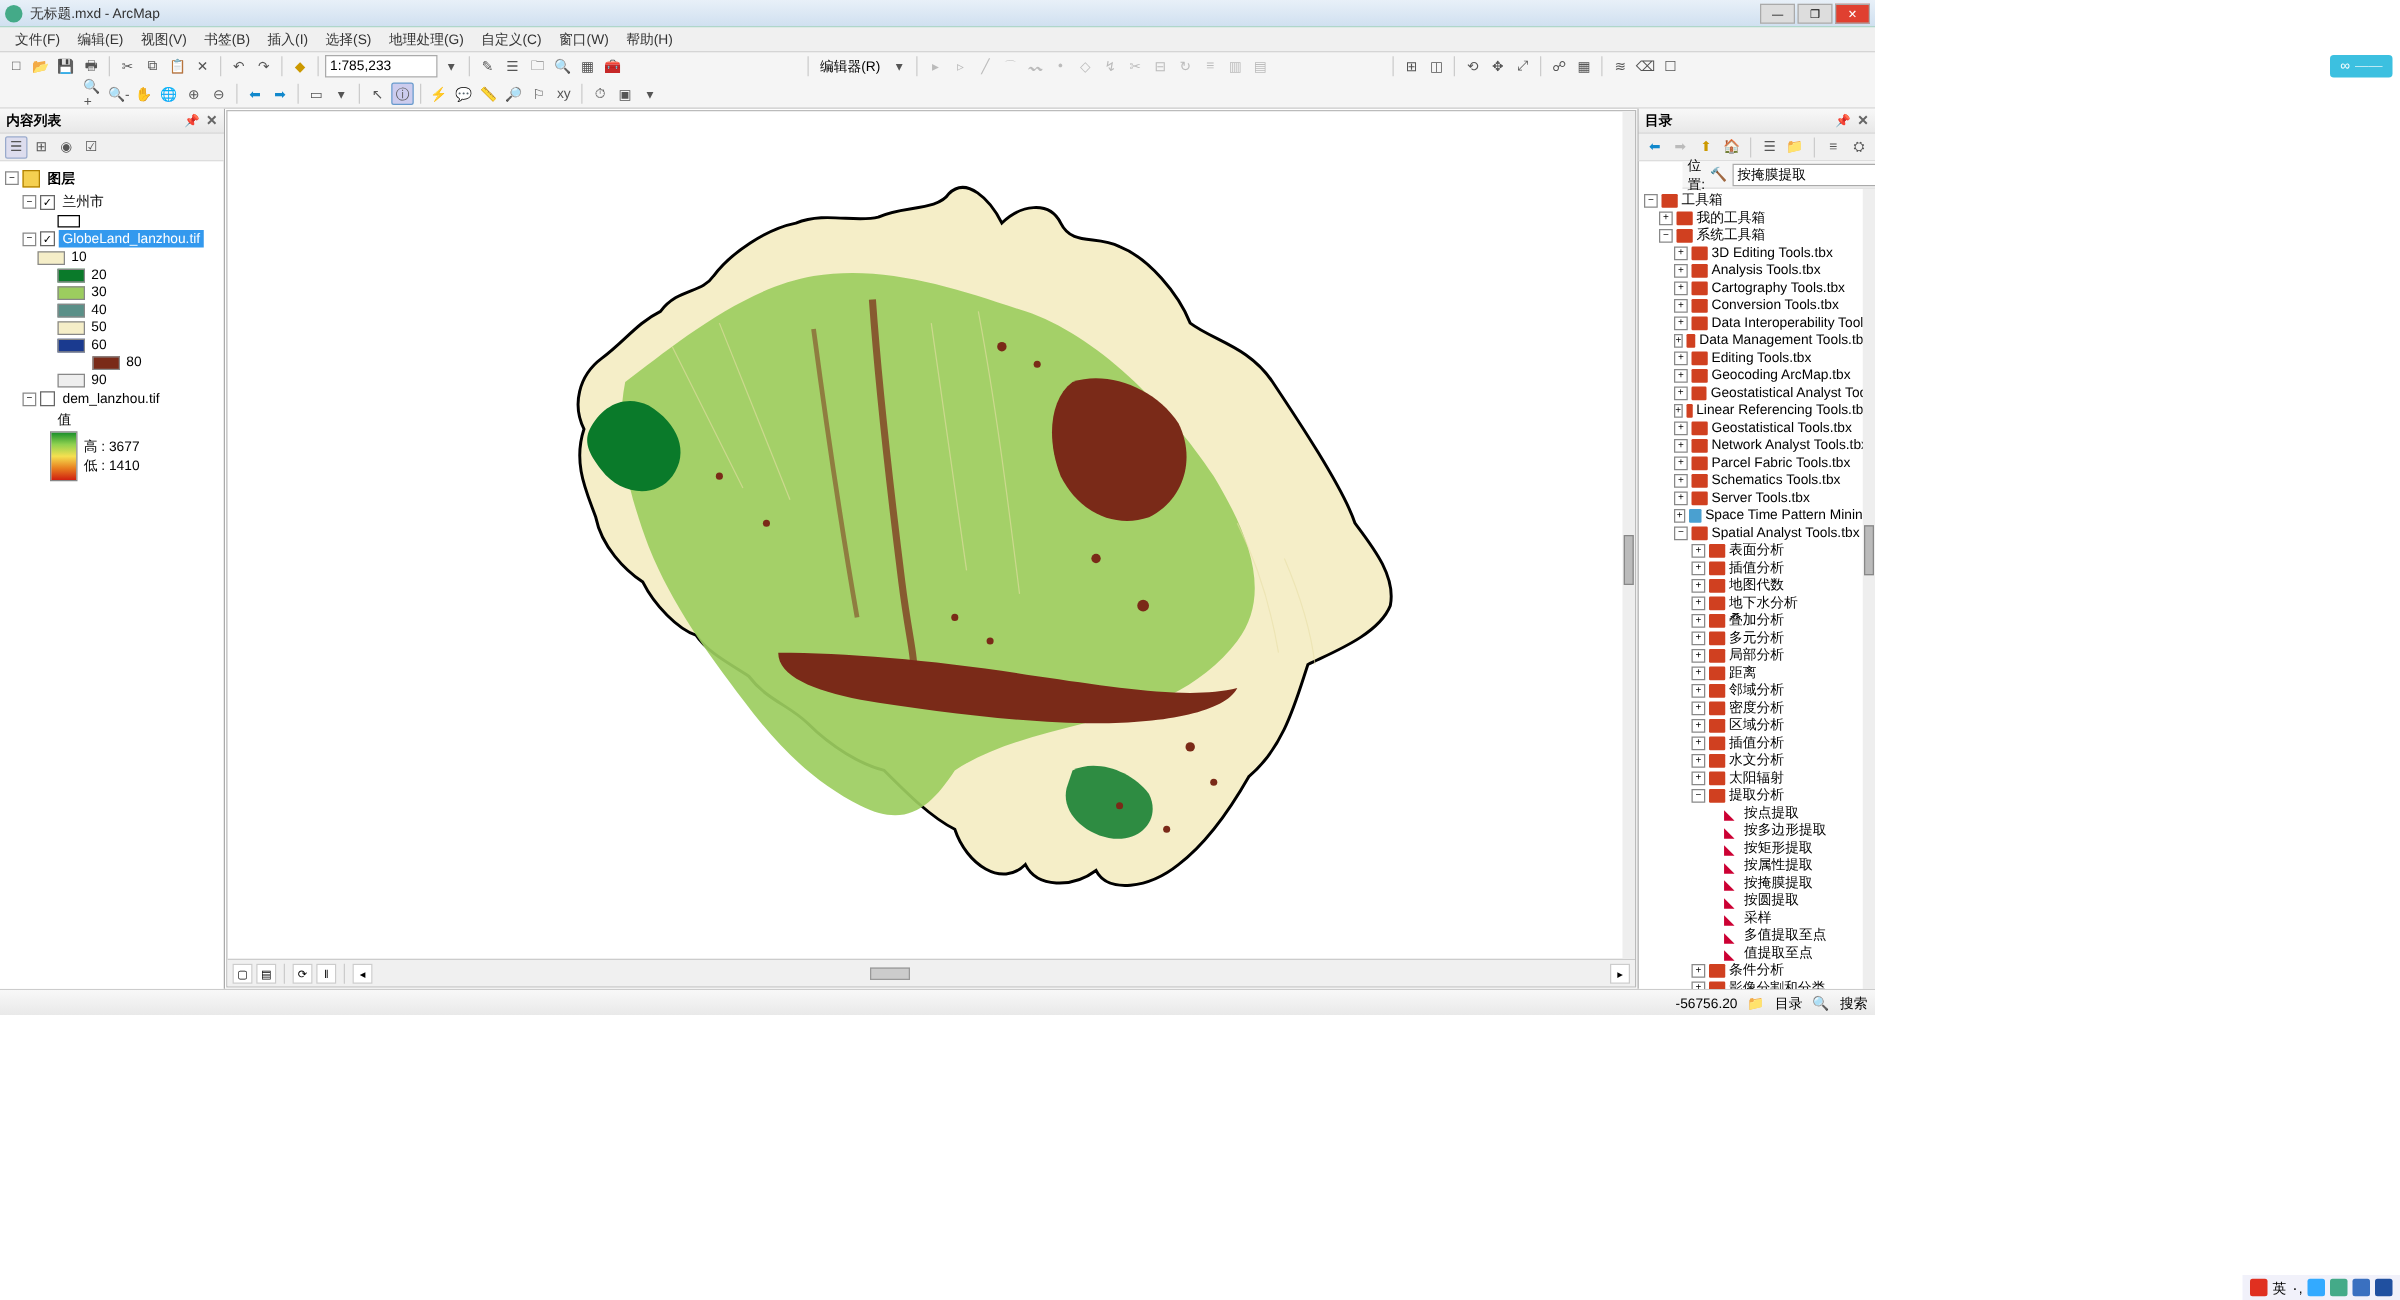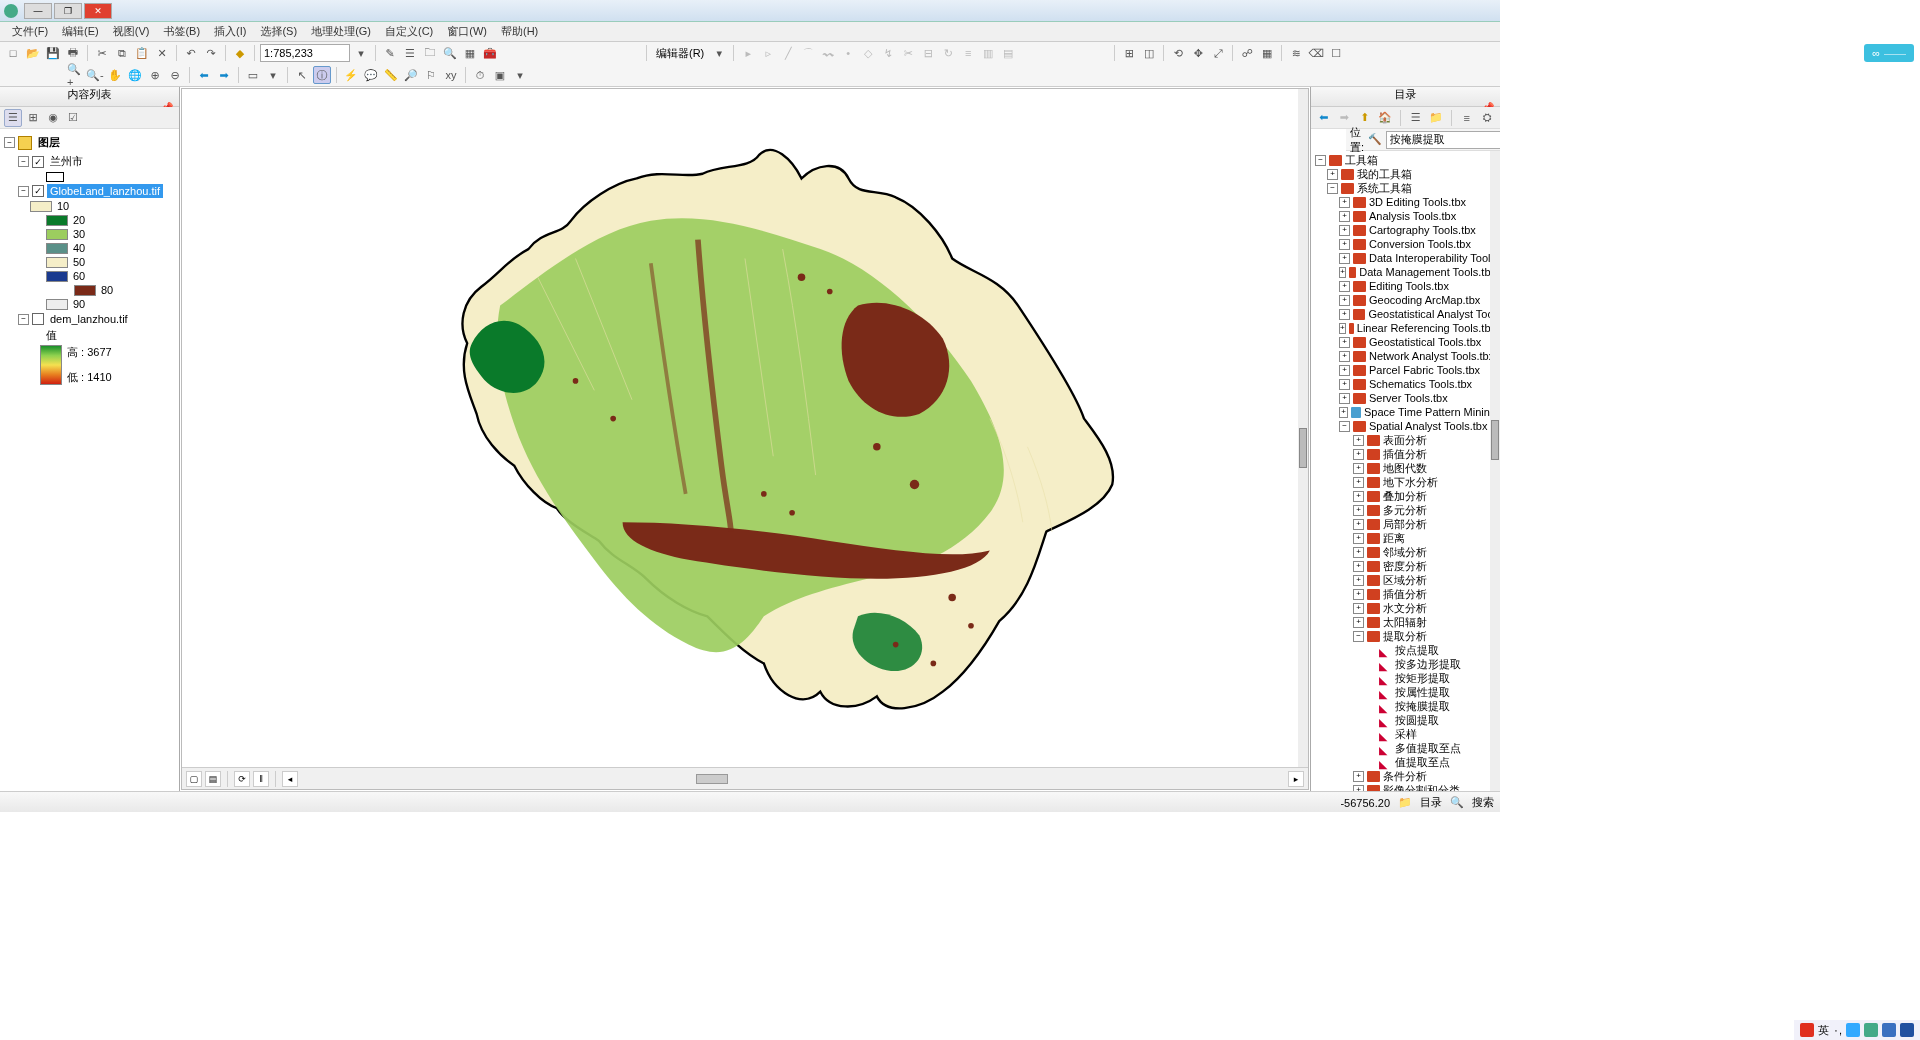--- a/index.html
+++ b/index.html
@@ -12,21 +12,21 @@
 .titlebar .winbtn.close { background:#e04030; color:#fff; }
 .menubar { height:20px; background:#f0f0f0; display:flex; align-items:center; padding:0 6px; gap:2px; border-bottom:1px solid #ccc; }
 .menubar .menu-item { padding:2px 6px; cursor:pointer; color:#333; }
 .toolbars { background:#f5f5f5; border-bottom:1px solid #ccc; }
 .toolbar-row { height:22px; display:flex; align-items:center; padding:0 4px; gap:2px; }
 .tb-btn { width:18px; height:18px; display:flex; align-items:center; justify-content:center; cursor:pointer; border:1px solid transparent; border-radius:2px; color:#555; }
 .tb-sep { width:1px; height:16px; background:#ccc; margin:0 3px; }
 .scale-input { width:90px; height:18px; border:1px solid #aaa; padding:0 3px; font-size:11px; }
 .main { display:flex; height:calc(100% - 108px); }
 .panel-left { width:180px; background:#fff; border-right:1px solid #aaa; display:flex; flex-direction:column; }
-.panel-header { height:20px; background:linear-gradient(#f8f8f8,#e8e8e8); border-bottom:1px solid #ccc; display:flex; align-items:center; padding:0 5px; font-weight:normal;flex-direction:column; }
+.panel-header { height:20px; background:linear-gradient(#f8f8f8,#e8e8e8); border-bottom:1px solid #ccc; display:flex; align-items:center; padding:0 5px; font-weight:bold; }
 .panel-header .pin { margin-left:auto; cursor:pointer; color:#666; font-size:10px; }
 .panel-header .x { margin-left:5px; cursor:pointer; color:#666; }
 .toc-toolbar { height:22px; background:#f0f0f0; border-bottom:1px solid #ddd; display:flex; align-items:center; padding:2px 4px; gap:2px; }
 .toc-body { flex:1; overflow:auto; padding:4px 0; }
 .toc-node { display:flex; align-items:center; padding:1px 4px; white-space:nowrap; cursor:pointer; }
 .toc-expand { width:11px; height:11px; border:1px solid #888; display:inline-flex; align-items:center; justify-content:center; margin-right:3px; font-size:8px; line-height:1; background:#fff; cursor:pointer; }
 .toc-check { width:12px; height:12px; border:1px solid #666; margin-right:3px; cursor:pointer; display:inline-flex; align-items:center; justify-content:center; font-size:9px; background:#fff; }
 .toc-label { padding:1px 3px; }
 .toc-label.selected { background:#39e; color:#fff; }
 .toc-icon { width:14px; height:14px; margin-right:3px; display:inline-block; }
@@ -54,20 +54,21 @@
 .side-scrollbar { position:absolute; right:0; top:0; bottom:0; width:10px; background:#eee; }
 .side-scrollbar .thumb { position:absolute; left:1px; right:1px; top:50%; height:40px; background:#bbb; border:1px solid #888; }
 .right-promo { position:absolute; right:6px; top:44px; display:flex; align-items:center; gap:4px; }
 .promo-btn { background:#3cc0e0; color:#fff; padding:3px 8px; border-radius:3px; display:flex; align-items:center; gap:4px; cursor:pointer; }
 </style>
 </head>
 <body>
 
 <div class="titlebar">
   <span class="app-icon"></span>
+  <span class="title">无标题.mxd - ArcMap</span>
   <div class="winbtns">
     <div class="winbtn">—</div>
     <div class="winbtn">❐</div>
     <div class="winbtn close">✕</div>
   </div>
 </div>
 
 <div class="menubar">
   <span class="menu-item">文件(F)</span>
   <span class="menu-item">编辑(E)</span>
@@ -250,21 +251,21 @@
       <div class="toc-node" style="padding-left:18px">
         <span class="toc-expand">−</span>
         <span class="toc-check"></span>
         <span class="toc-label">dem_lanzhou.tif</span>
       </div>
       <div class="toc-node" style="padding-left:46px">
         <span>值</span>
       </div>
       <div class="toc-node" style="padding-left:40px;align-items:flex-start">
         <span class="legend-ramp"></span>
-        <span style="display:flex;flex-direction:column;justify-content:space-between;height:40px">
+        <span style="display:flex;flex-direction:column;justify-content:center;height:40px">
           <span>高 : 3677</span>
           <span>低 : 1410</span>
         </span>
       </div>
     </div>
   </div>
 
   <div class="map-area">
     <div class="map-canvas">
       <svg viewBox="0 0 1120 720">

